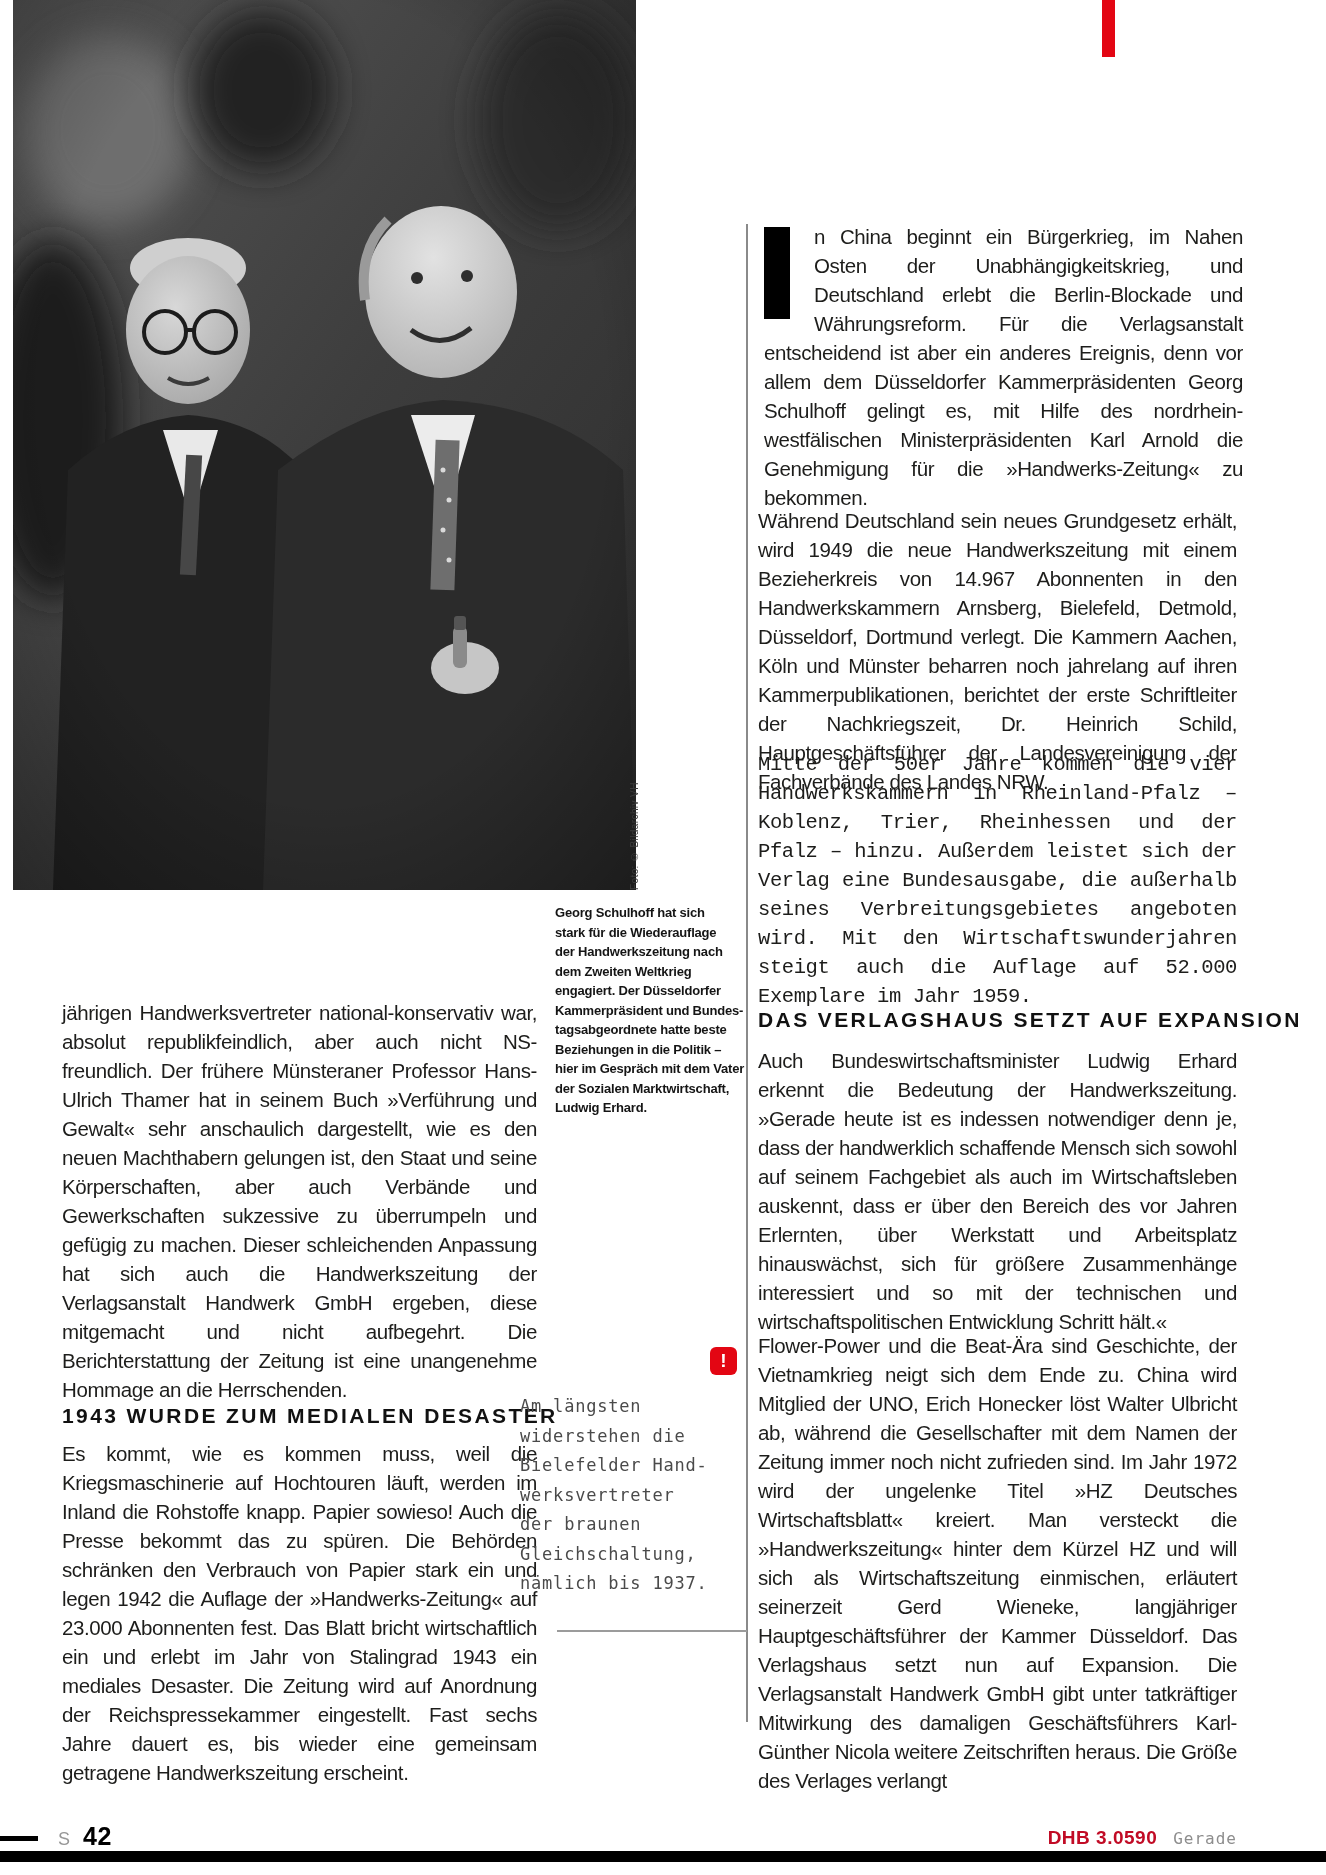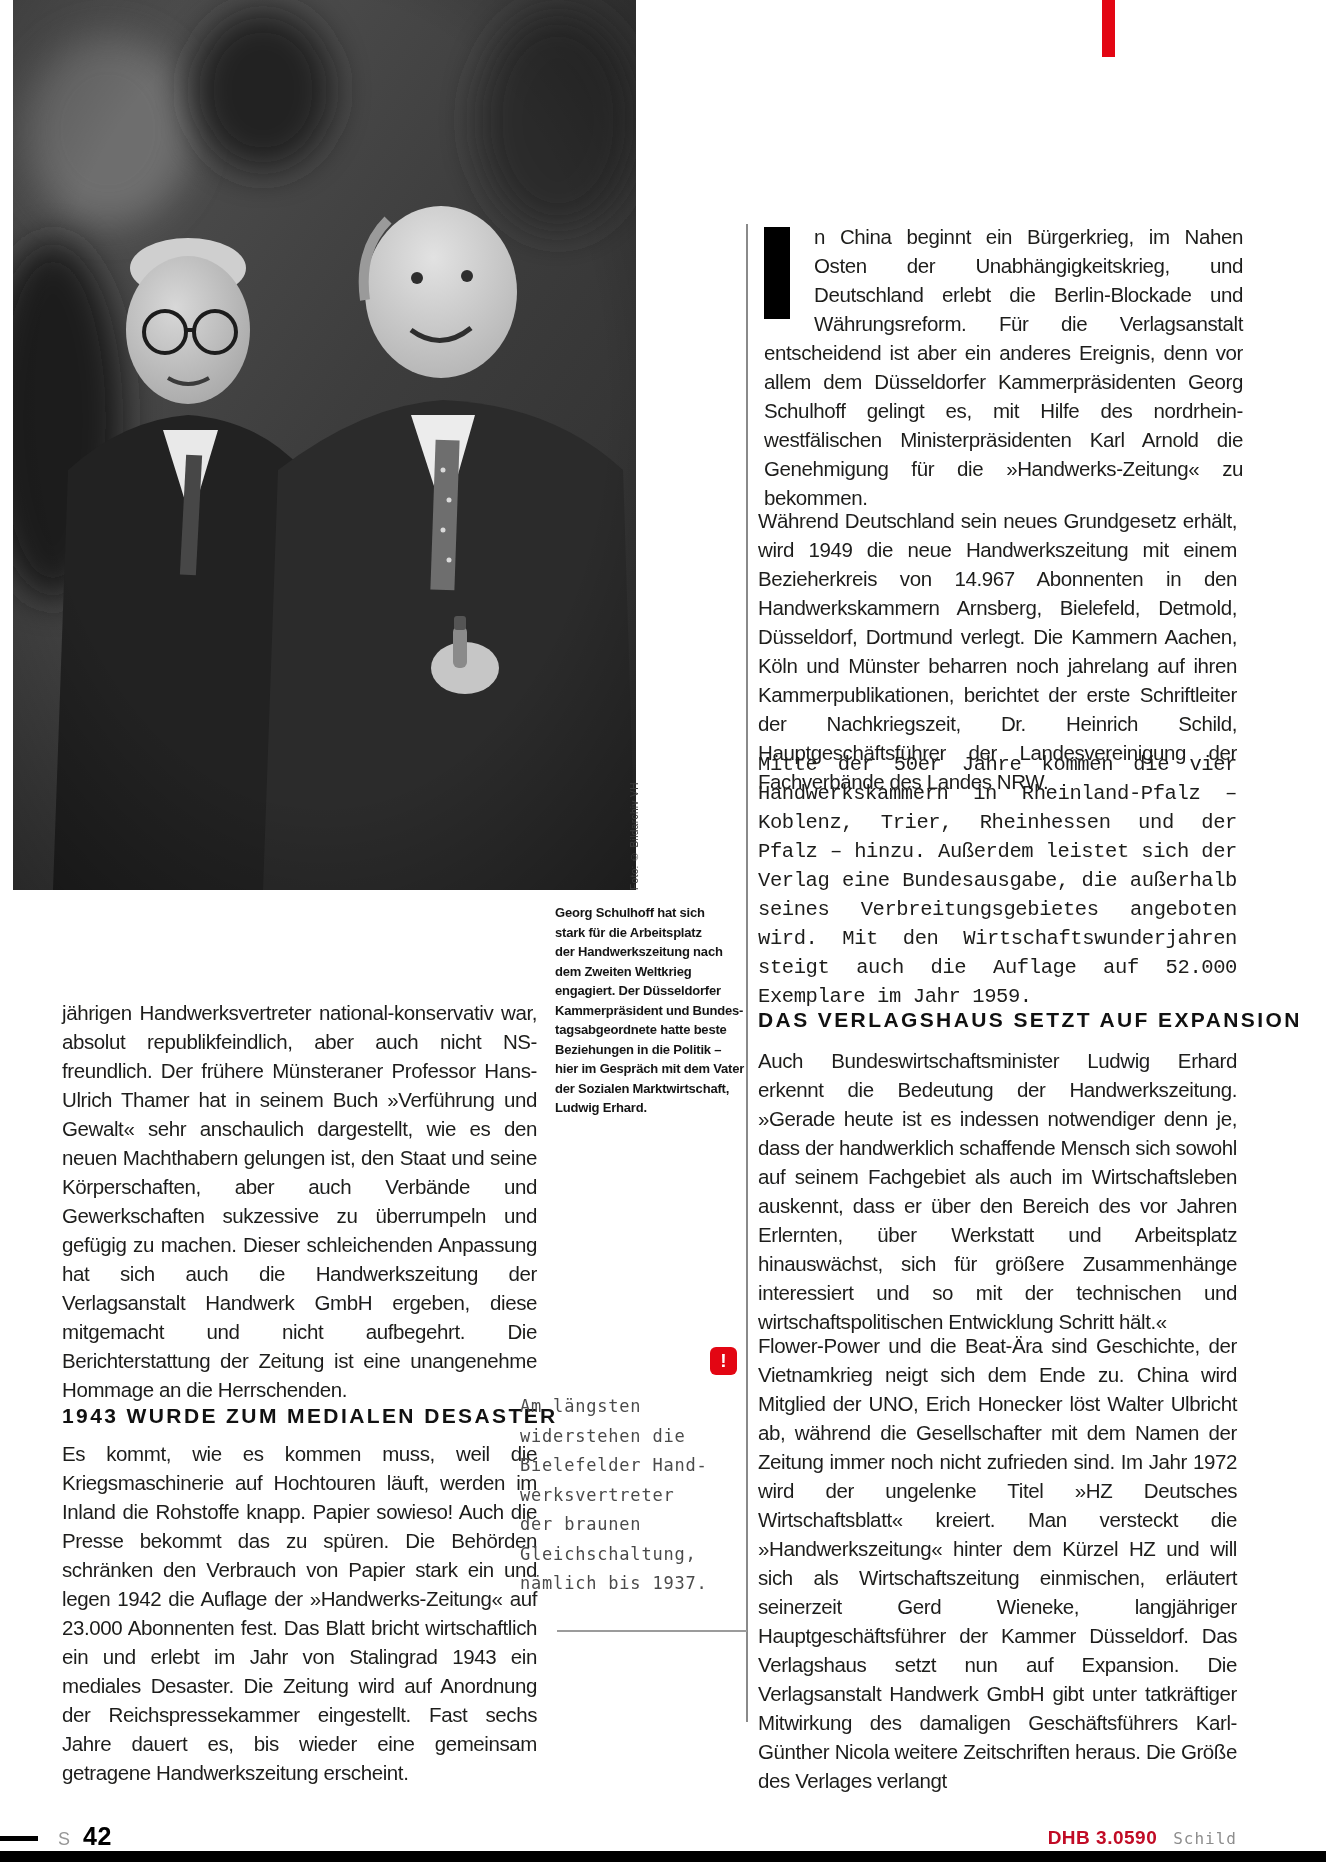--- a/index.html
+++ b/index.html
@@ -133,21 +133,21 @@
       <ellipse cx="452" cy="668" rx="34" ry="26" fill="#c6c6c6"></ellipse>
       <rect x="440" y="626" width="14" height="42" rx="6" fill="#8a8a8a"></rect>
       <rect x="441" y="616" width="12" height="14" rx="3" fill="#555555"></rect>
       <rect width="623" height="890" fill="url(#vig)"></rect>
     </svg>
   </div>
 
   <div class="abs credit">Foto: © Bildarchiv VH</div>
 
   <div class="abs caption">Georg Schulhoff hat sich
-stark für die Arbeitsplatz
+stark für die Wiederauflage
 der Handwerkszeitung nach
 dem Zweiten Weltkrieg
 engagiert. Der Düsseldorfer
 Kammerpräsident und Bundes-
 tagsabgeordnete hatte beste
 Beziehungen in die Politik –
 hier im Gespräch mit dem Vater
 der Sozialen Marktwirtschaft,
 Ludwig Erhard.</div>
 
@@ -174,17 +174,17 @@
 der braunen
 Gleichschaltung,
 nämlich bis 1937.</div>
   <div class="abs quote-rule"></div>
 
   <div class="abs footer-dash"></div>
   <div class="abs footer-left">
     <span class="s">S</span><span class="num">42</span>
   </div>
   <div class="abs footer-right">
-    <span class="issue">DHB 3.0590</span><span class="section">Schild</span>
+    <span class="issue">DHB 3.0590</span><span class="section">Gerade</span>
   </div>
   <div class="abs bottom-bar"></div>
 
 </div>
 
 </body></html>

